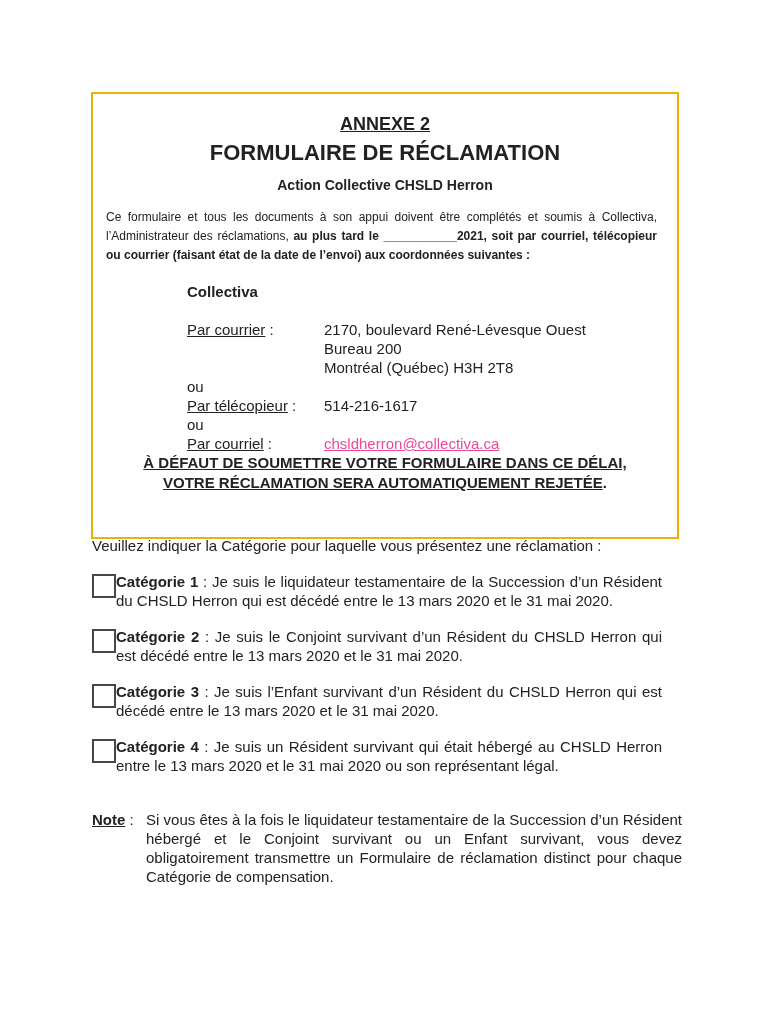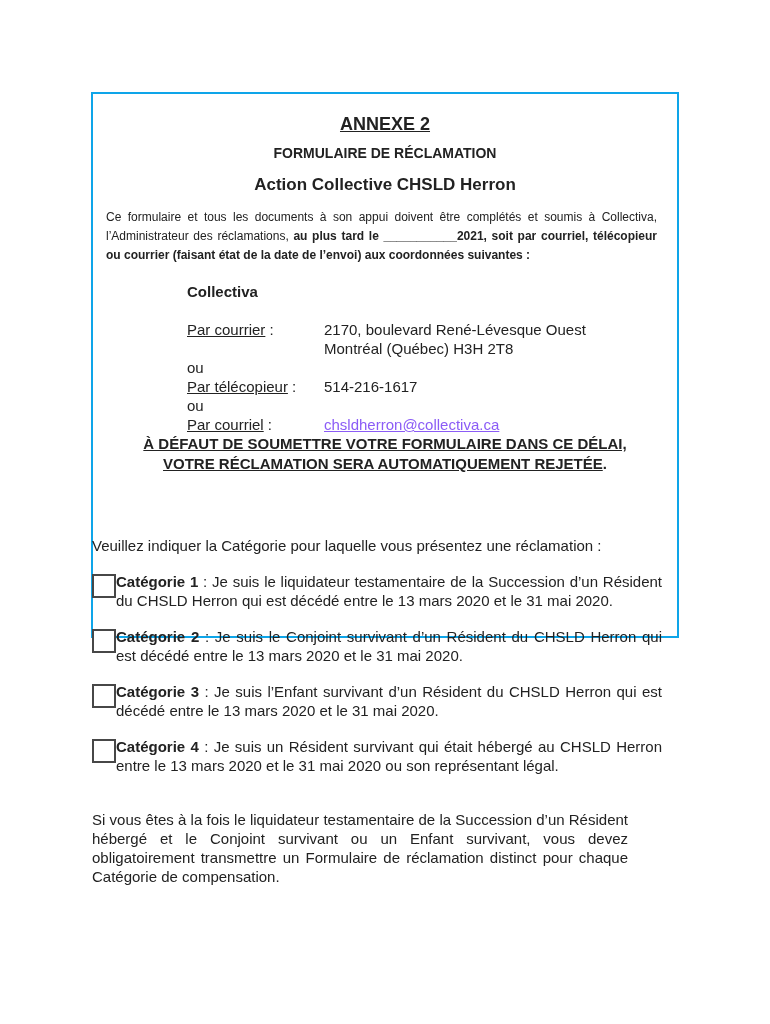--- a/index.html
+++ b/index.html
@@ -12,43 +12,43 @@
     color: #222222;
     overflow: hidden;
   }
 
   
   .header-box {
     position: absolute;
     left: 91px;
     top: 92px;
     width: 588px;
-    height: 546px;
-    border: 2px solid #0ea5e9;
+    height: 447px;
+    border: 2px solid #eab308;
     box-sizing: border-box;
   }
   .h1 {
     margin-top: 19px;
     text-align: center;
     font-size: 18px;
     font-weight: bold;
     line-height: 22px;
   }
   .h1 .u { text-decoration: underline; }
   .h2 {
     margin-top: 7px;
     text-align: center;
-    font-size: 14px;
+    font-size: 22px;
     font-weight: bold;
     line-height: 22px;
   }
   .h3 {
     margin-top: 12px;
     text-align: center;
-    font-size: 17px;
+    font-size: 14px;
     font-weight: bold;
     line-height: 18px;
   }
   .intro {
     margin: 14px 20px 0 13px;
     font-size: 12px;
     line-height: 19px;
     text-align: justify;
   }
   .intro .b { font-weight: bold; }
@@ -56,21 +56,21 @@
     margin-left: 94px;
     font-size: 15px;
     line-height: 19px;
   }
   .contact-name { font-weight: bold; margin-top: 17px; }
   .contact-row { display: flex; }
   .contact-row.first { margin-top: 19px; }
   .c-label { width: 137px; flex: 0 0 137px; white-space: nowrap; }
   .c-label .u { text-decoration: underline; }
   .c-value { white-space: nowrap; }
-  .email-link { color: #8b5cf6; text-decoration: underline; cursor: pointer; }
+  .email-link { color: #ec4899; text-decoration: underline; cursor: pointer; }
   .warning {
     text-align: center;
     font-size: 15px;
     font-weight: bold;
     line-height: 20px;
   }
   .warning .u { text-decoration: underline; }
 
   
   .lower {
@@ -116,20 +116,21 @@
 
     <div class="intro"><span>Ce formulaire et tous les documents à son appui doivent être complétés et soumis à Collectiva, l’Administrateur des réclamations, </span><span class="b">au plus tard le </span><span class="b">___________</span><span class="b">2021, soit par courriel, télécopieur ou courrier (faisant état de la date de l’envoi) aux coordonnées suivantes :</span></div>
 
     <div class="contact">
       <div class="contact-name">Collectiva</div>
 
       <div class="contact-row first">
         <div class="c-label"><span class="u">Par courrier</span><span> :</span></div>
         <div class="c-value">
           <div>2170, boulevard René-Lévesque Ouest</div>
+          <div>Bureau 200</div>
           <div>Montréal (Québec) H3H 2T8</div>
         </div>
       </div>
 
       <div>ou</div>
 
       <div class="contact-row">
         <div class="c-label"><span class="u">Par télécopieur</span><span> :</span></div>
         <div class="c-value">514-216-1617</div>
       </div>
@@ -163,17 +164,18 @@
       <div class="checkbox"></div>
       <div class="cat-text"><span class="b">Catégorie 3</span><span> : Je suis l’Enfant survivant d’un Résident du CHSLD Herron qui est décédé entre le 13 mars 2020 et le 31 mai 2020.</span></div>
     </div>
 
     <div class="cat-row">
       <div class="checkbox"></div>
       <div class="cat-text"><span class="b">Catégorie 4</span><span> : Je suis un Résident survivant qui était hébergé au CHSLD Herron entre le 13 mars 2020 et le 31 mai 2020 ou son représentant légal.</span></div>
     </div>
 
     <div class="note-row">
+      <div class="note-label"><span class="u">Note</span><span style="font-weight:normal"> :</span></div>
       <div class="note-text">Si vous êtes à la fois le liquidateur testamentaire de la Succession d’un Résident hébergé et le Conjoint survivant ou un Enfant survivant, vous devez obligatoirement transmettre un Formulaire de réclamation distinct pour chaque Catégorie de compensation.</div>
     </div>
 
   </div>
 </div>
 
 </body></html>

